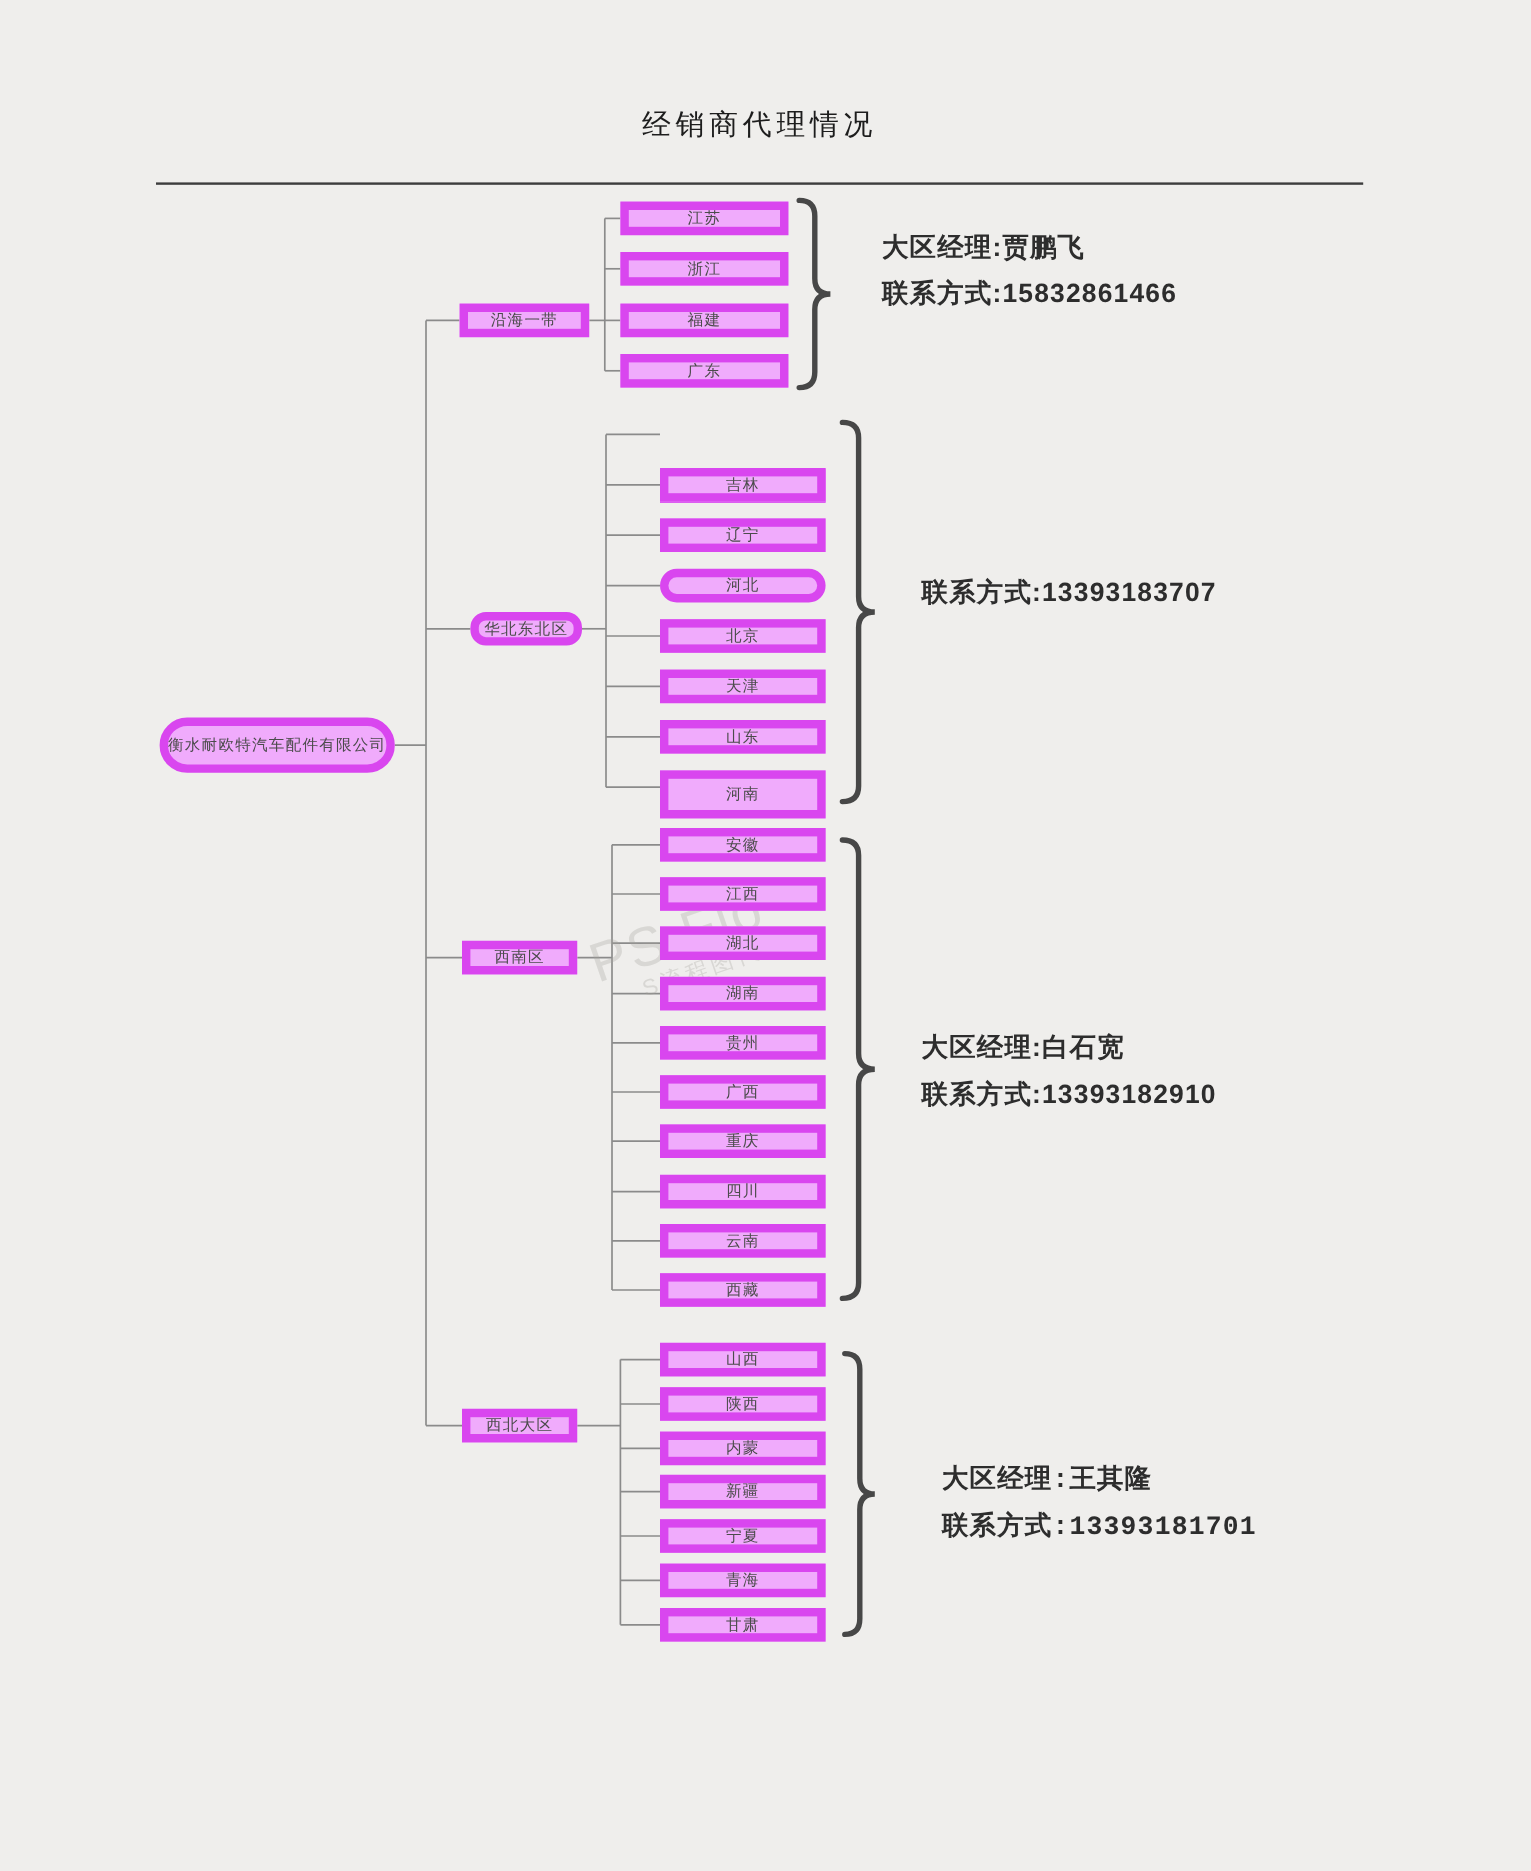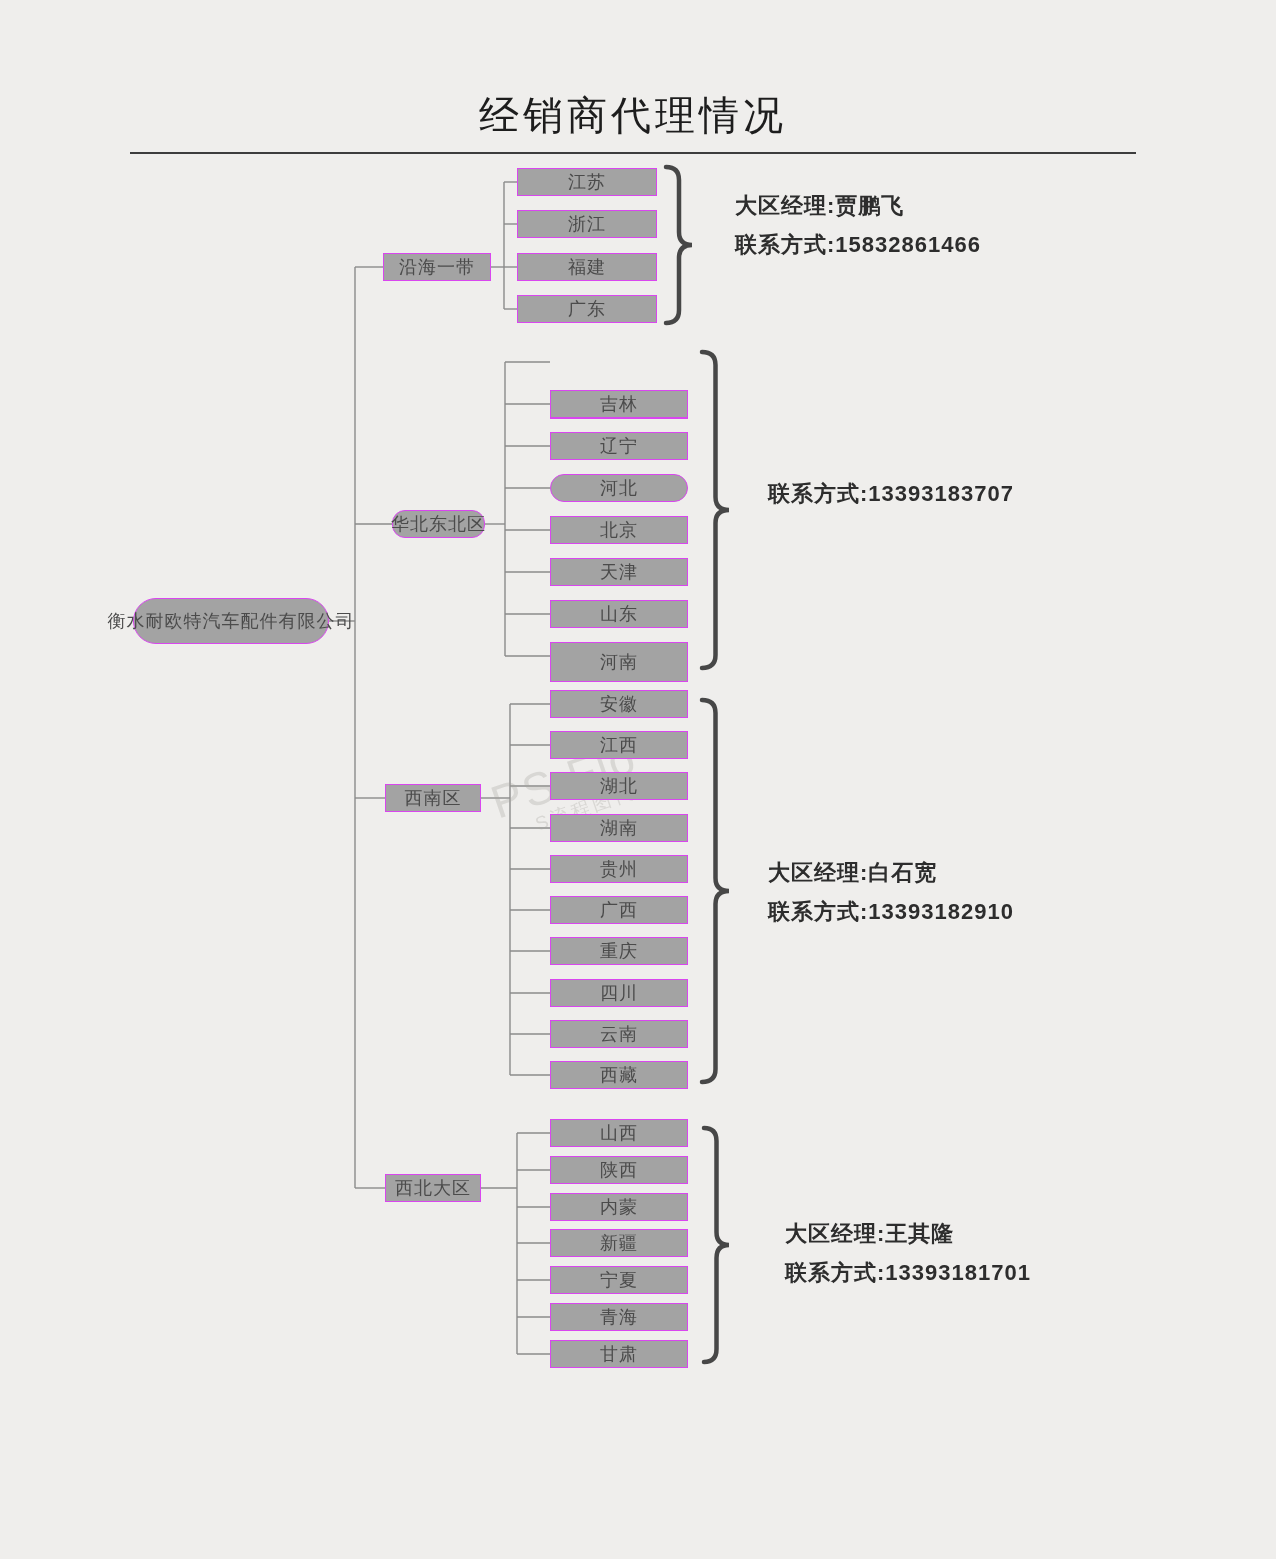--- a/index.html
+++ b/index.html
@@ -1,23 +1,23 @@
 <!DOCTYPE html>
 <html><head>
 <meta charset="utf-8">
 <style>
   html,body{margin:0;padding:0;background:#efeeec;}
   .canvas{position:relative;width:1276px;height:1559px;background:#efeeec;overflow:hidden;
           font-family:"Liberation Sans","DejaVu Sans",sans-serif;}
   #connectors{position:absolute;left:0;top:0;}
   .page-title{position:absolute;left:130px;top:88px;width:1006px;text-align:center;
-      font-family:"Liberation Serif","DejaVu Serif",serif;font-size:40px;letter-spacing:4px;color:#1d1d1d;}
+      font-family:"Liberation Serif","DejaVu Serif",serif;font-size:24px;letter-spacing:4px;color:#1d1d1d;}
   .title-underline{position:absolute;left:130px;top:152px;width:1006px;border-top:2px solid #3d3d3d;}
-  .node{position:absolute;box-sizing:border-box;background:#a3a3a3;border:1px solid #d946ef;
-      display:flex;align-items:center;justify-content:center;font-size:18px;color:#4b4b4b;
+  .node{position:absolute;box-sizing:border-box;background:#f0abfc;border:7px solid #d946ef;
+      display:flex;align-items:center;justify-content:center;font-size:13px;color:#4b4b4b;
       letter-spacing:1px;white-space:nowrap;}
   .root-node{left:133px;top:598px;width:196px;height:46px;border-radius:23px;}
   .manager{position:absolute;font-size:22px;font-weight:bold;color:#2d2d2d;line-height:39px;
       letter-spacing:1px;white-space:nowrap;}
   .watermark{position:absolute;left:492px;top:752px;transform:rotate(-19deg);color:#a6a49e;
       opacity:.3;pointer-events:none;}
   .wm-big{font-size:46px;letter-spacing:2px;display:block;}
   .wm-small{font-size:19px;display:block;margin:-6px 0 0 34px;letter-spacing:3px;}
 </style>
 </head>
@@ -120,17 +120,17 @@
       <div>联系方式:13393182910</div>
     </div>
     <div class="node" style="left: 385px; top: 1174px; width: 96px; height: 28px;">西北大区</div>
     <div class="node" style="left: 550px; top: 1119px; width: 138px; height: 28px;">山西</div>
     <div class="node" style="left: 550px; top: 1156px; width: 138px; height: 28px;">陕西</div>
     <div class="node" style="left: 550px; top: 1193px; width: 138px; height: 28px;">内蒙</div>
     <div class="node" style="left: 550px; top: 1229px; width: 138px; height: 28px;">新疆</div>
     <div class="node" style="left: 550px; top: 1266px; width: 138px; height: 28px;">宁夏</div>
     <div class="node" style="left: 550px; top: 1303px; width: 138px; height: 28px;">青海</div>
     <div class="node" style="left: 550px; top: 1340px; width: 138px; height: 28px;">甘肃</div>
-    <div class="manager" style="left: 785px; top: 1214px;">
+    <div class="manager" style="left: 785px; top: 1214px; font-family: Liberation Mono, monospace;">
       <div>大区经理:王其隆</div>
       <div>联系方式:13393181701</div>
     </div>
   </div>
 
 </body></html>

